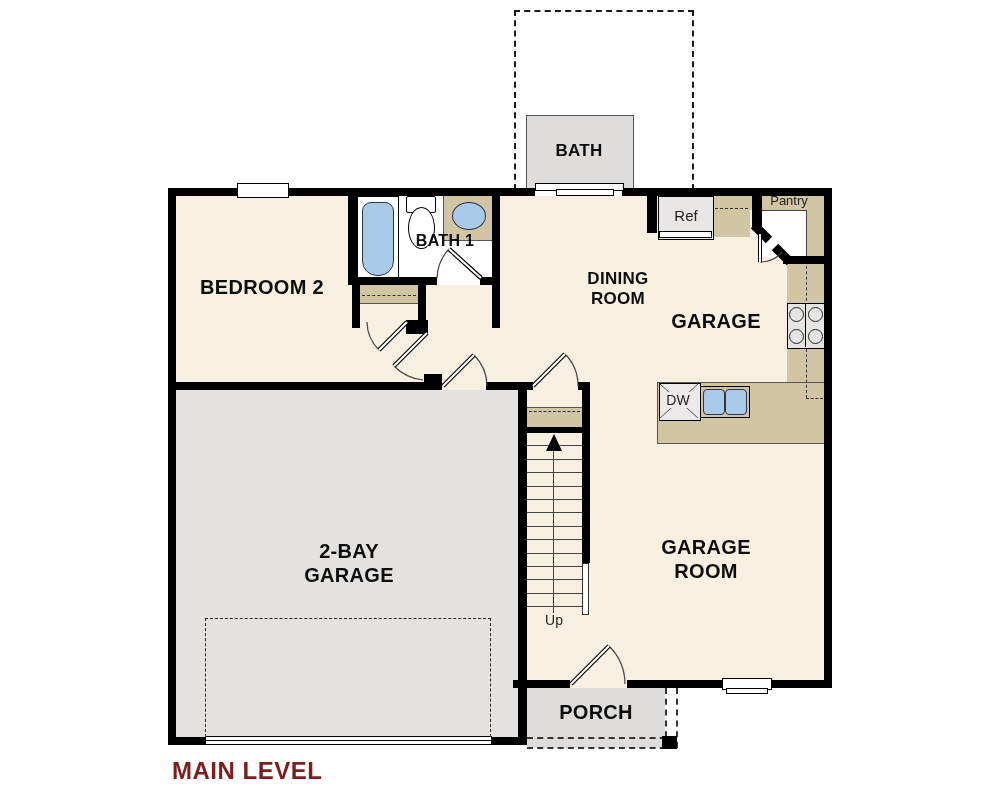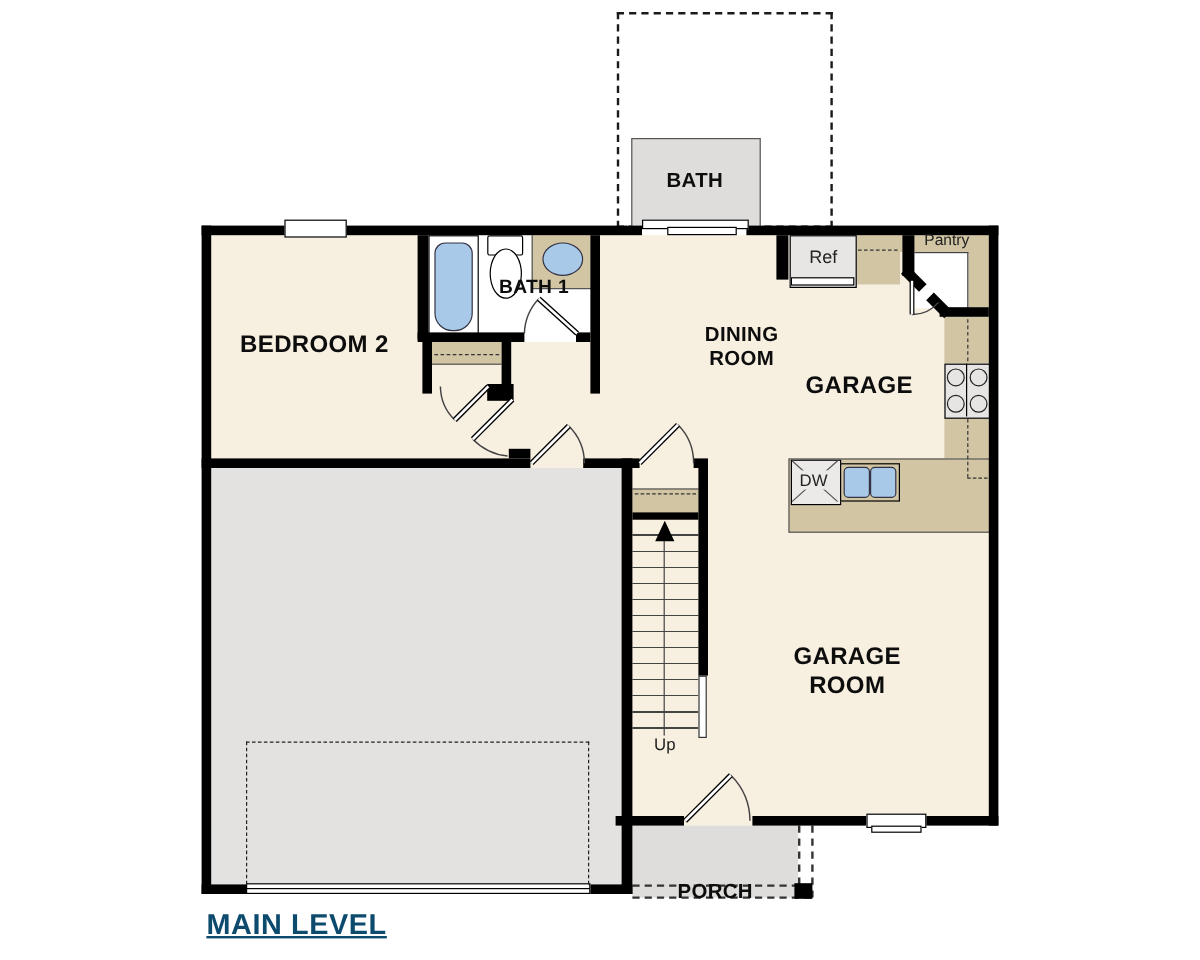--- a/index.html
+++ b/index.html
@@ -174,19 +174,23 @@
   <div class="lbl" style="left:445px;top:241px;font-size:16px;">BATH 1</div>
   <div class="lbl" style="left:578px;top:289px;font-size:17px;margin-left:40px;">
     <span style="display:block">DINING</span>
     <span style="display:block">ROOM</span>
   </div>
   <div class="lbl" style="left:716px;top:322px;font-size:20px;">GARAGE</div>
   <div class="lbl" style="left:706px;top:560px;font-size:20px;">
     <span style="display:block">GARAGE</span>
     <span style="display:block">ROOM</span>
   </div>
-  <div class="lbl" style="left:596px;top:743px;font-size:17px;">PORCH</div>
+  <div class="lbl" style="left:349px;top:564px;font-size:20px;">
+    <span style="display:block">2-BAY</span>
+    <span style="display:block">GARAGE</span>
+  </div>
+  <div class="lbl" style="left:596px;top:713px;font-size:20px;">PORCH</div>
   <div class="sm" style="left:686px;top:215px;font-size:15px;">Ref</div>
   <div class="sm" style="left:789px;top:200px;font-size:13px;">Pantry</div>
   <div class="sm" style="left:678px;top:400px;font-size:14px;background:#eceae8;padding:0 1px;">DW</div>
   <div class="sm" style="left:554px;top:620px;font-size:14px;">Up</div>
-  <div class="abs" style="left:172px;top:757px;font-size:24px;font-weight:bold;letter-spacing:.5px;color:#0c4a6e;text-decoration:underline;">MAIN LEVEL</div>
+  <div class="abs" style="left:172px;top:757px;font-size:24px;font-weight:bold;letter-spacing:.5px;color:#7f1d1d;">MAIN LEVEL</div>
 </div>
 
 </body></html>

